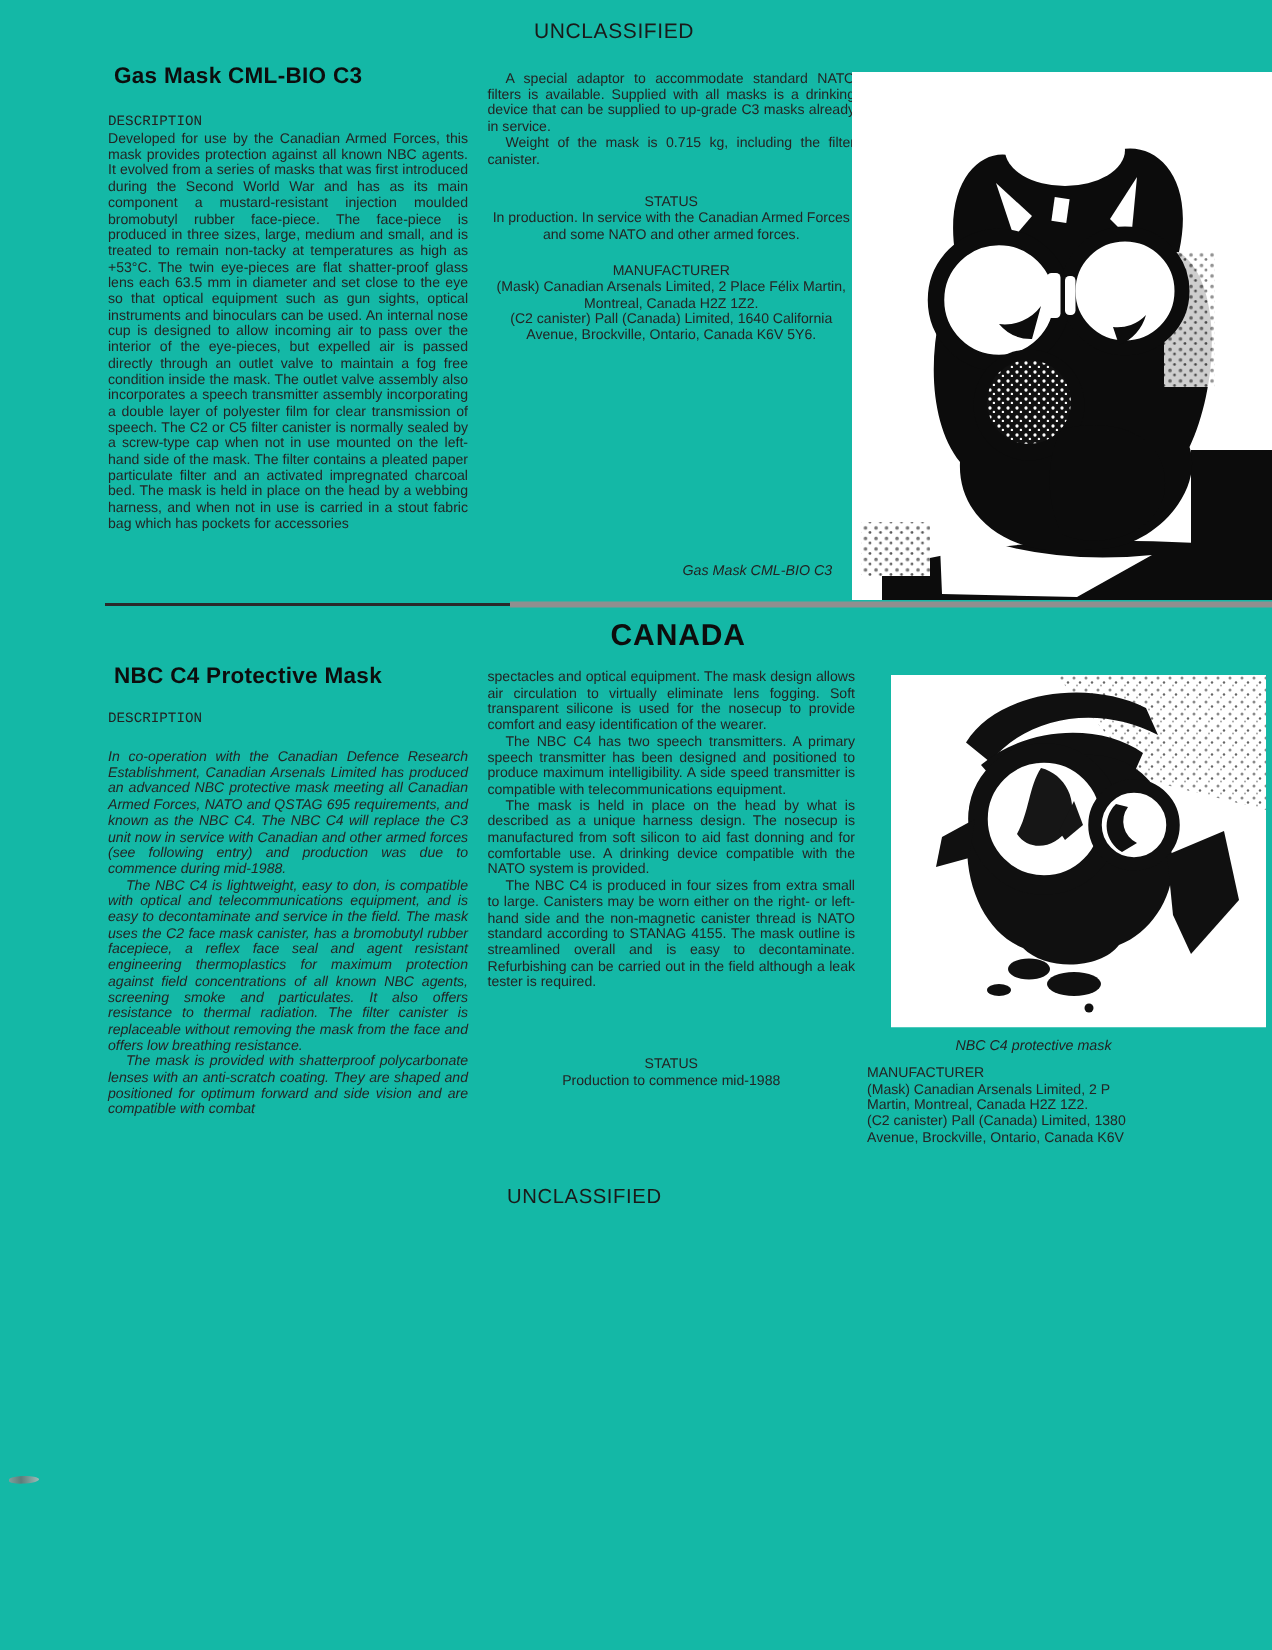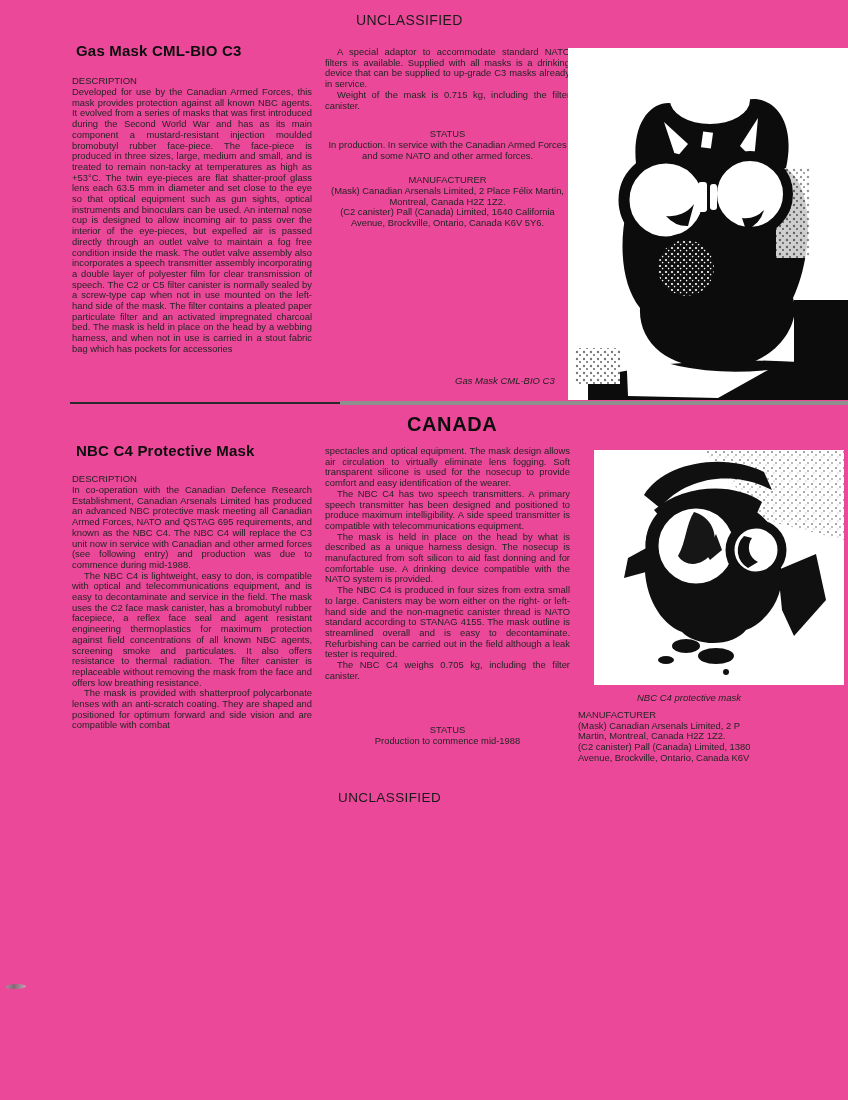--- a/index.html
+++ b/index.html
@@ -1,38 +1,39 @@
 <!DOCTYPE html>
 <html><head>
 <meta charset="utf-8">
 <style>
   html,body{margin:0;padding:0;background:#e8e8e8;}
   .page{
     position:relative;
     width:848px;height:1100px;
-    background:#ec4899;
+    background:#14b8a6;
     font-family:"Liberation Sans", sans-serif;
     color:#1e1e1e;
     overflow:hidden;
   }
   .abs{position:absolute;}
   .classification{
     font-size:14px;
     letter-spacing:0.4px;
     color:#1a1a1a;
   }
   .entry-title{
     font-size:15px;
     font-weight:bold;
     letter-spacing:0.2px;
     color:#0d0d0d;
   }
   .small-heading{
     font-size:9.5px;
     color:#222;
+    font-family:Liberation Mono, monospace;
   }
   .body-text{
     font-size:9.4px;
     line-height:10.7px;
     text-align:justify;
     color:#242424;
   }
   .body-text p{margin:0;}
   .body-text p.indent{text-indent:12px;}
   .left-text{text-align:center;}
@@ -140,32 +141,31 @@
 
   <div class="abs rule-thin" style="left:70px;top:402px;width:280px;"></div>
   <div class="abs rule-thick" style="left:340px;top:401px;width:508px;"></div>
 
   <div class="abs country-header" style="left:407px;top:413px;">CANADA</div>
 
   <div class="abs entry-title" style="left:76px;top:442px;">NBC C4 Protective Mask</div>
 
   <div class="abs small-heading" style="left:72px;top:473px;">DESCRIPTION</div>
 
-  <div class="abs body-text" style="left:72px;top:485px;width:240px;">
+  <div class="abs body-text" style="left:72px;top:499px;width:240px;font-style:italic;">
     <p>In co-operation with the Canadian Defence Research Establishment, Canadian Arsenals Limited has produced an advanced NBC protective mask meeting all Canadian Armed Forces, NATO and QSTAG 695 requirements, and known as the NBC C4. The NBC C4 will replace the C3 unit now in service with Canadian and other armed forces (see following entry) and production was due to commence during mid-1988.</p>
     <p class="indent">The NBC C4 is lightweight, easy to don, is compatible with optical and telecommunications equipment, and is easy to decontaminate and service in the field. The mask uses the C2 face mask canister, has a bromobutyl rubber facepiece, a reflex face seal and agent resistant engineering thermoplastics for maximum protection against field concentrations of all known NBC agents, screening smoke and particulates. It also offers resistance to thermal radiation. The filter canister is replaceable without removing the mask from the face and offers low breathing resistance.</p>
     <p class="indent">The mask is provided with shatterproof polycarbonate lenses with an anti-scratch coating. They are shaped and positioned for optimum forward and side vision and are compatible with combat</p>
   </div>
 
   <div class="abs body-text" style="left:325px;top:446px;width:245px;">
     <p>spectacles and optical equipment. The mask design allows air circulation to virtually eliminate lens fogging. Soft transparent silicone is used for the nosecup to provide comfort and easy identification of the wearer.</p>
     <p class="indent">The NBC C4 has two speech transmitters. A primary speech transmitter has been designed and positioned to produce maximum intelligibility. A side speed transmitter is compatible with telecommunications equipment.</p>
     <p class="indent">The mask is held in place on the head by what is described as a unique harness design. The nosecup is manufactured from soft silicon to aid fast donning and for comfortable use. A drinking device compatible with the NATO system is provided.</p>
     <p class="indent">The NBC C4 is produced in four sizes from extra small to large. Canisters may be worn either on the right- or left-hand side and the non-magnetic canister thread is NATO standard according to STANAG 4155. The mask outline is streamlined overall and is easy to decontaminate. Refurbishing can be carried out in the field although a leak tester is required.</p>
-    <p class="indent">The NBC C4 weighs 0.705 kg, including the filter canister.</p>
     <div class="gap44"></div>
     <p class="left-text">STATUS</p>
     <p class="left-text">Production to commence mid-1988</p>
   </div>
 
   <div class="abs" style="left:594px;top:450px;width:250px;height:235px;">
     <svg width="250" height="235" viewBox="0 0 250 235">
       <defs>
         <pattern id="noise2" width="8" height="8" patternUnits="userSpaceOnUse">
           <rect width="8" height="8" fill="#fff"></rect>

